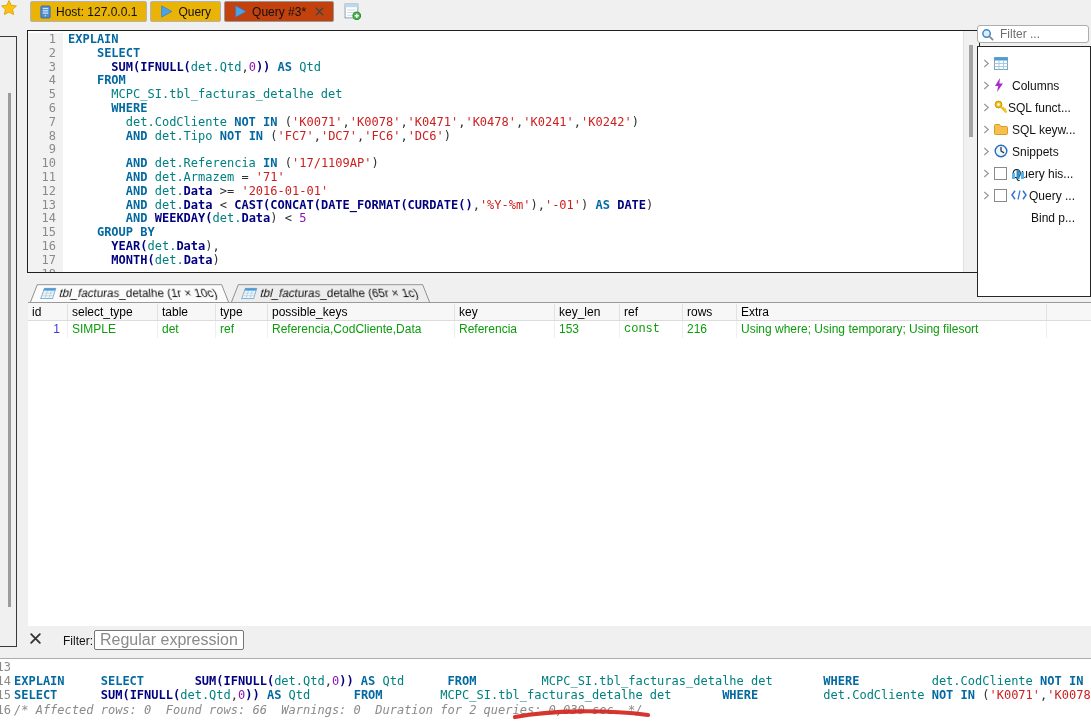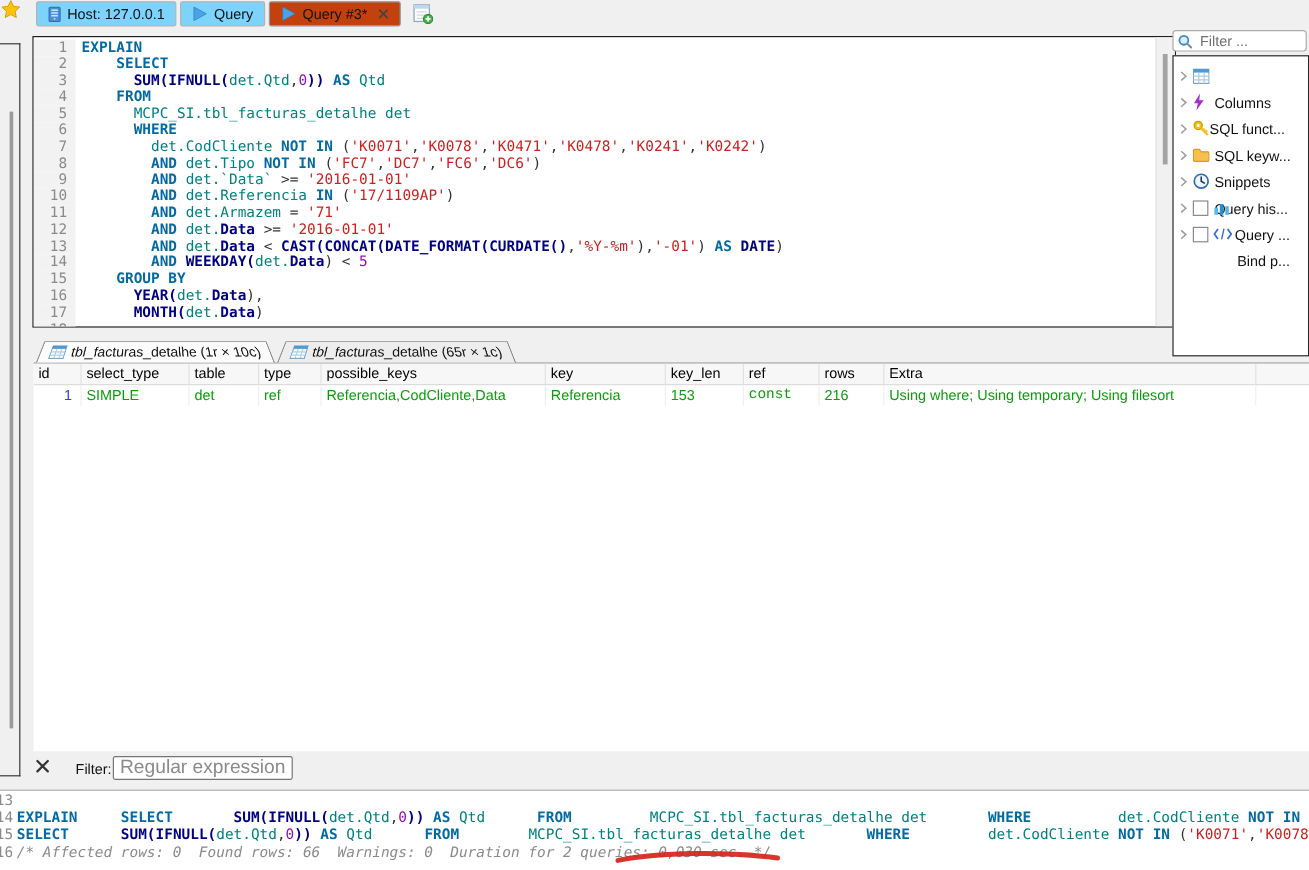--- a/index.html
+++ b/index.html
@@ -5,21 +5,21 @@
   html,body{margin:0;padding:0;background:#e8e8e8;}
   #screen{position:relative;width:1091px;height:725px;background:#f0f0f0;overflow:hidden;
     font-family:"Liberation Sans",sans-serif;font-size:12px;color:#111;}
   .abs{position:absolute;}
   .icon{display:inline-flex;align-items:center;justify-content:center;flex:none;}
   .icon svg{display:block;}
 
   
   #star{left:1px;top:0;width:16px;height:16px;}
   #tabbar{left:30px;top:1px;height:21px;display:flex;align-items:stretch;gap:3px;}
-  .ttab{display:flex;align-items:center;gap:5px;padding:0 9px;background:#7dd3fc;
+  .ttab{display:flex;align-items:center;gap:5px;padding:0 9px;background:#eab308;
     border:1px solid #b3b3b3;border-radius:2px;cursor:default;}
   .ttab.active{background:#c2410c;border-color:#979797;}
   .ttab-label{white-space:nowrap;}
   .tclose{margin-left:4px;}
   #newtab-btn{margin-left:7px;align-self:center;width:17px;height:17px;background:none;border:none;padding:0;}
 
   
   #left-sliver{left:0;top:36px;width:16px;height:609px;background:#f0f0f0;
     border-right:1px solid #3a3a3a;border-bottom:1px solid #3a3a3a;border-top:1px solid #3a3a3a;}
   #left-sliver .vline{position:absolute;left:8px;top:56px;width:3px;height:514px;background:#9b9b9b;}
@@ -53,21 +53,21 @@
   .titem .lbl{overflow:hidden;text-overflow:clip;margin-top:45px;}
   .cb{width:11px;height:11px;border:1px solid #8a8a8a;background:#fff;flex:none;}
 
   
   #results-tabs{left:30px;top:283px;height:19px;display:flex;gap:2px;align-items:stretch;z-index:2;}
   .rtab{display:flex;align-items:center;gap:5px;padding:0 8px;background:#ededed;
     border:1px solid #8e8e8e;border-bottom:none;transform:perspective(7px) rotateX(1.6deg);
     transform-origin:bottom;white-space:nowrap;}
   .rtab.active{background:#fbfbfb;}
   #grid{left:28px;top:302px;width:1063px;height:323px;background:#fff;border-top:1px solid #9a9a9a;overflow:hidden;}
-  .gh{display:flex;height:17px;background:#f7f7f7;border-bottom:1px solid #dcdcdc;}
+  .gh{display:flex;height:17px;background:#f7f7f7;border-bottom:1px solid #dcdcdc;align-items:center;}
   .gh .c{box-sizing:border-box;flex:none;padding:1px 4px;border-right:1px solid #e2e2e2;
     overflow:hidden;white-space:nowrap;color:#000;}
   .gr{display:flex;height:17px;}
   .gr .c{box-sizing:border-box;flex:none;padding:1px 4px;border-right:1px solid #efefef;
     overflow:hidden;white-space:nowrap;}
   .c.num{text-align:right;color:#3b3bd6;padding-right:7px;}
   .c.val{color:#0c9c0c;}
   .c.fill{flex:1 1 auto;border-right:none;}
 
   
@@ -175,21 +175,20 @@
         <div class="cl">
           <span class="ln">7</span>
           <span class="lt"><span class="tk-pl">        </span><span class="tk-id">det.CodCliente </span><span class="tk-kw">NOT IN</span><span class="tk-pl"> (</span><span class="tk-st">'K0071'</span><span class="tk-pl">,</span><span class="tk-st">'K0078'</span><span class="tk-pl">,</span><span class="tk-st">'K0471'</span><span class="tk-pl">,</span><span class="tk-st">'K0478'</span><span class="tk-pl">,</span><span class="tk-st">'K0241'</span><span class="tk-pl">,</span><span class="tk-st">'K0242'</span><span class="tk-pl">)</span></span>
         </div>
         <div class="cl">
           <span class="ln">8</span>
           <span class="lt"><span class="tk-pl">        </span><span class="tk-kw">AND </span><span class="tk-id">det.Tipo </span><span class="tk-kw">NOT IN</span><span class="tk-pl"> (</span><span class="tk-st">'FC7'</span><span class="tk-pl">,</span><span class="tk-st">'DC7'</span><span class="tk-pl">,</span><span class="tk-st">'FC6'</span><span class="tk-pl">,</span><span class="tk-st">'DC6'</span><span class="tk-pl">)</span></span>
         </div>
         <div class="cl">
           <span class="ln">9</span>
-          <span class="lt"><span class="tk-pl">        </span><span class="tk-kw">AND </span><span class="tk-id">det.`Data` </span><span class="tk-pl">&gt;= </span><span class="tk-st">'2016-01-01'</span></span>
         </div>
         <div class="cl">
           <span class="ln">10</span>
           <span class="lt"><span class="tk-pl">        </span><span class="tk-kw">AND </span><span class="tk-id">det.Referencia </span><span class="tk-kw">IN</span><span class="tk-pl"> (</span><span class="tk-st">'17/1109AP'</span><span class="tk-pl">)</span></span>
         </div>
         <div class="cl">
           <span class="ln">11</span>
           <span class="lt"><span class="tk-pl">        </span><span class="tk-kw">AND </span><span class="tk-id">det.Armazem </span><span class="tk-pl">= </span><span class="tk-st">'71'</span></span>
         </div>
         <div class="cl">

